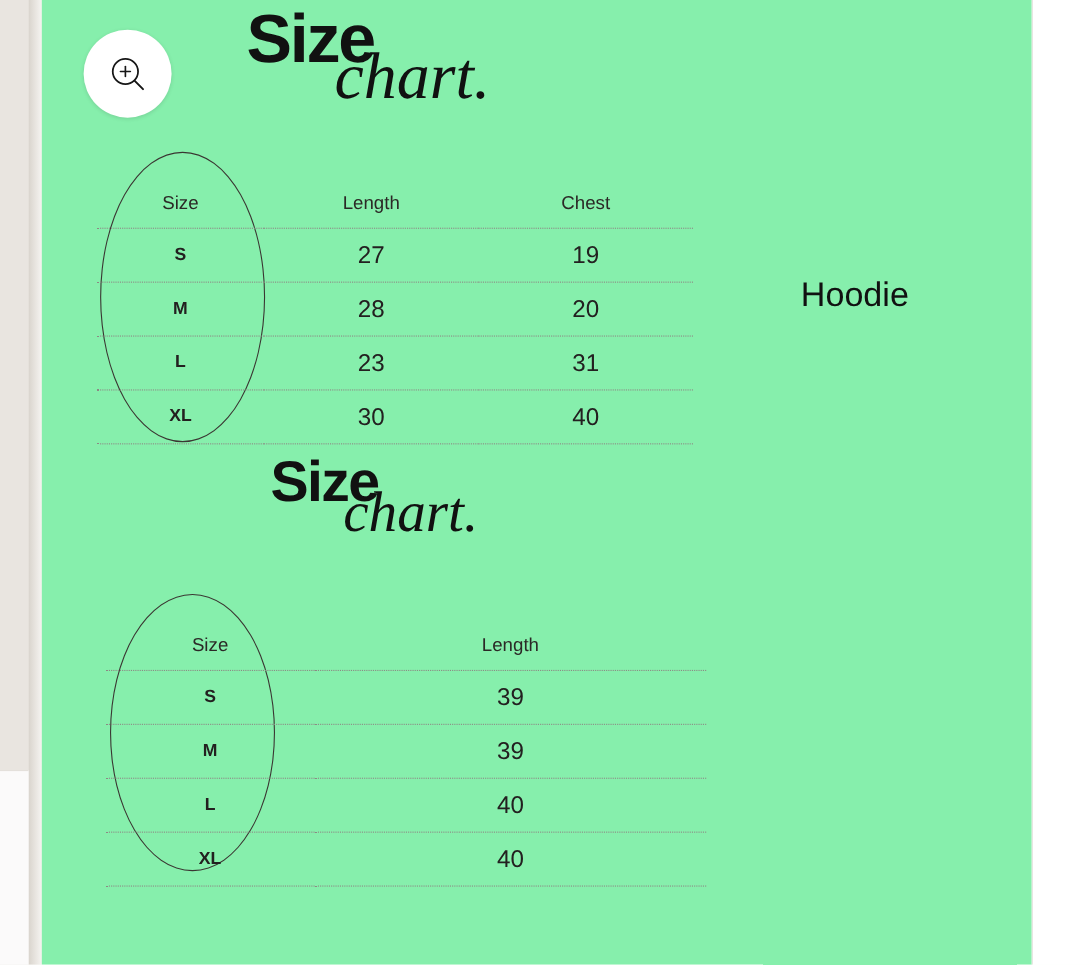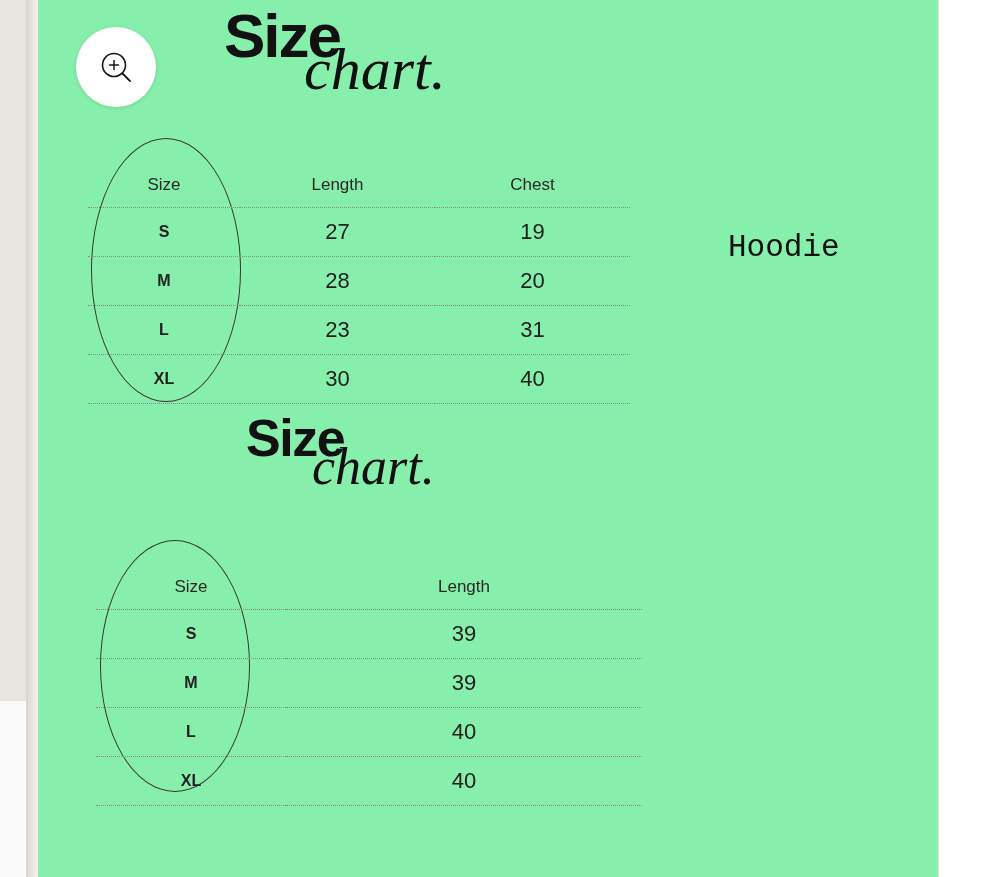--- a/index.html
+++ b/index.html
@@ -175,24 +175,25 @@
   .size-table tbody tr {
     border-top: 1.5px dotted #8d8884;
   }
   .size-table tbody tr:last-child {
     border-bottom: 1.5px dotted #8d8884;
   }
 
   
   .product-label {
     position: absolute;
-    font-family: Liberation Mono, monospace;
+    font-family: Liberation Sans, sans-serif;
     font-size: 31px;
     color: #111111;
     white-space: nowrap;
+    margin-top: 20px;
   }
   .product-label.trouser { font-size: 31px; }
 </style>
 </head>
 <body>
 
 <div id="page">
 
   <div class="left-strip">
     <div class="left-strip-inner"></div>

